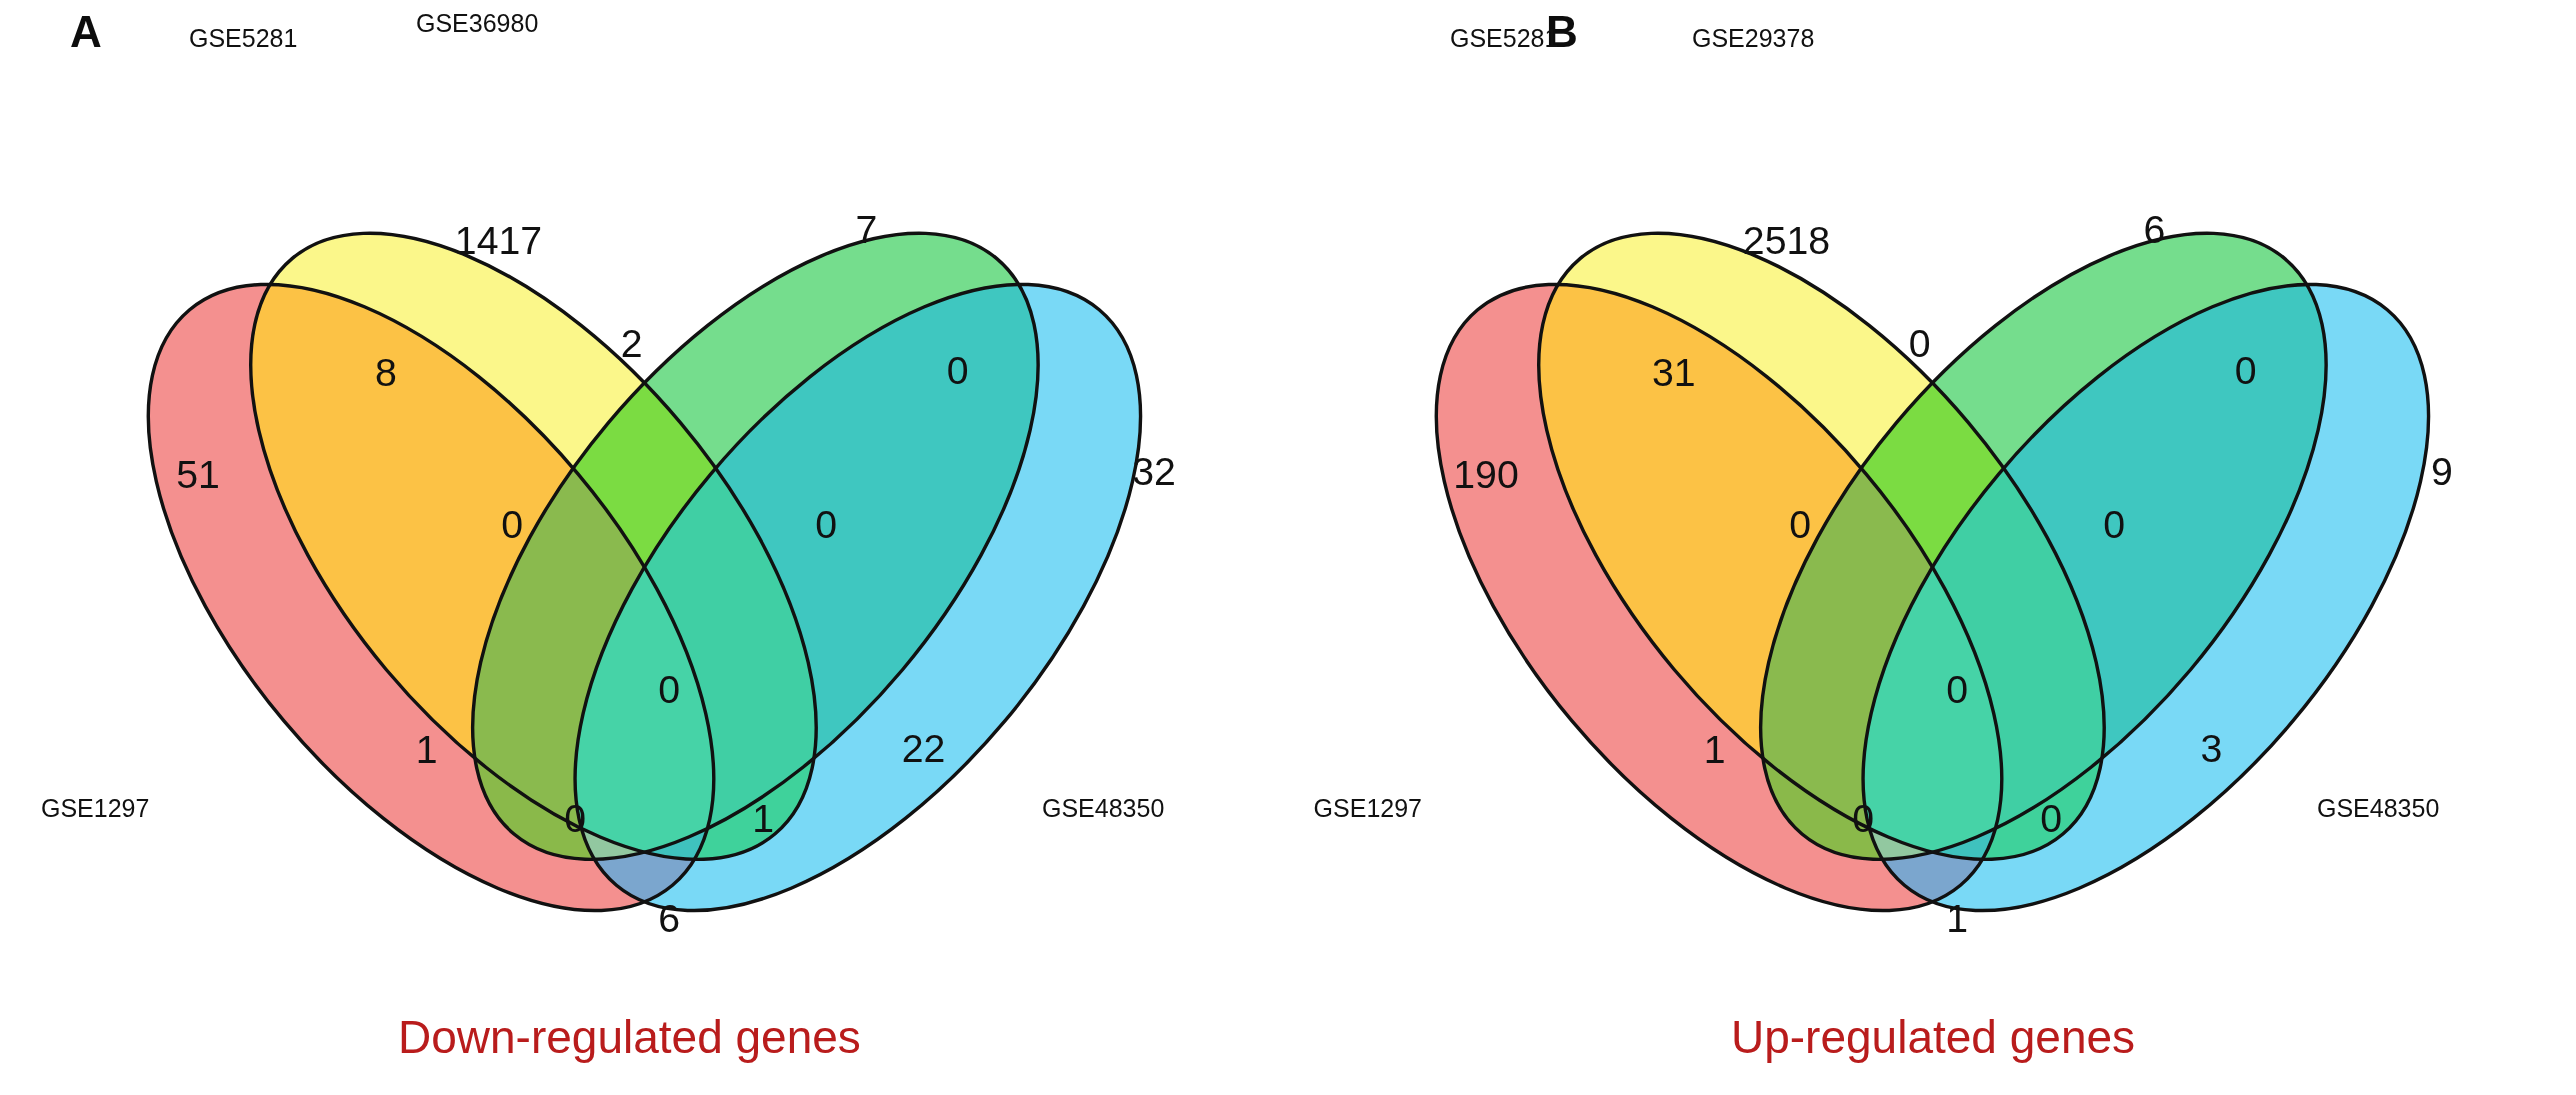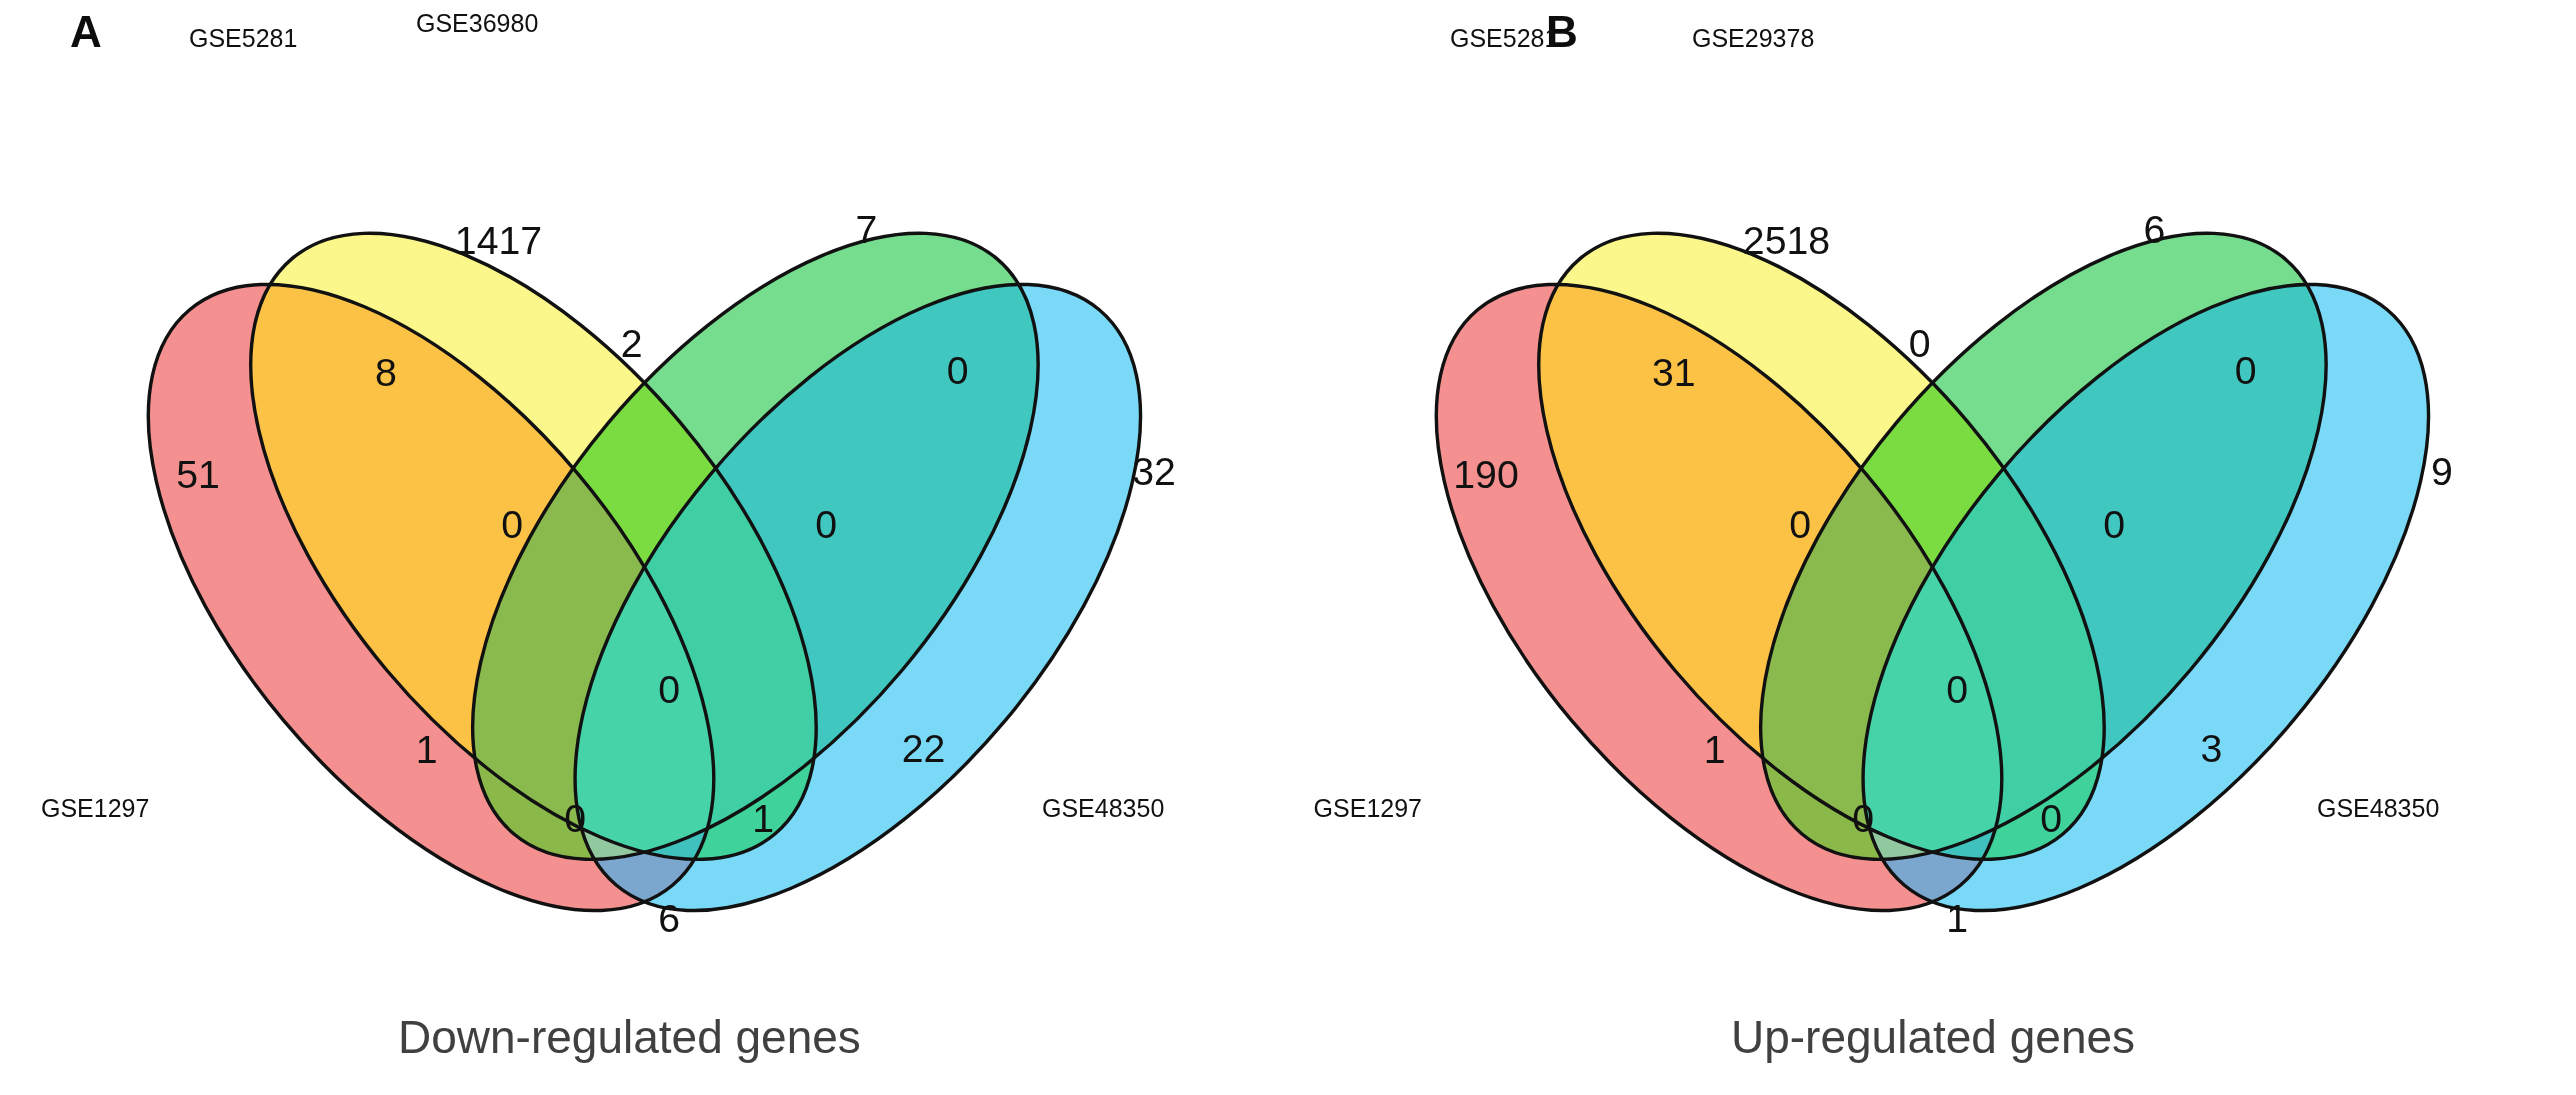--- a/index.html
+++ b/index.html
@@ -11,21 +11,21 @@
   .panel-letter{
     position:absolute;font-size:44px;font-weight:bold;
     font-family:"Liberation Sans",sans-serif;line-height:1;color:#0d0d0d;
   }
   .lbl{
     position:absolute;font-size:25px;font-family:Liberation Sans, sans-serif;
     color:#111;white-space:nowrap;line-height:1;
   }
   .caption{
     position:absolute;font-size:46px;font-family:"Liberation Sans",sans-serif;
-    color:#404040;white-space:nowrap;line-height:1;
+    color:#b91c1c;white-space:nowrap;line-height:1;
   }
   svg.venn{position:absolute;left:0;top:0;width:1288px;height:1096px;display:block;}
   svg.venn text{
     font-family:"Liberation Sans",sans-serif;font-size:46px;fill:#111;
     text-anchor:middle;dominant-baseline:middle;
   }
   .outline{fill:none;stroke:#111111;stroke-width:4;}
 </style>
 </head>
 <body>

